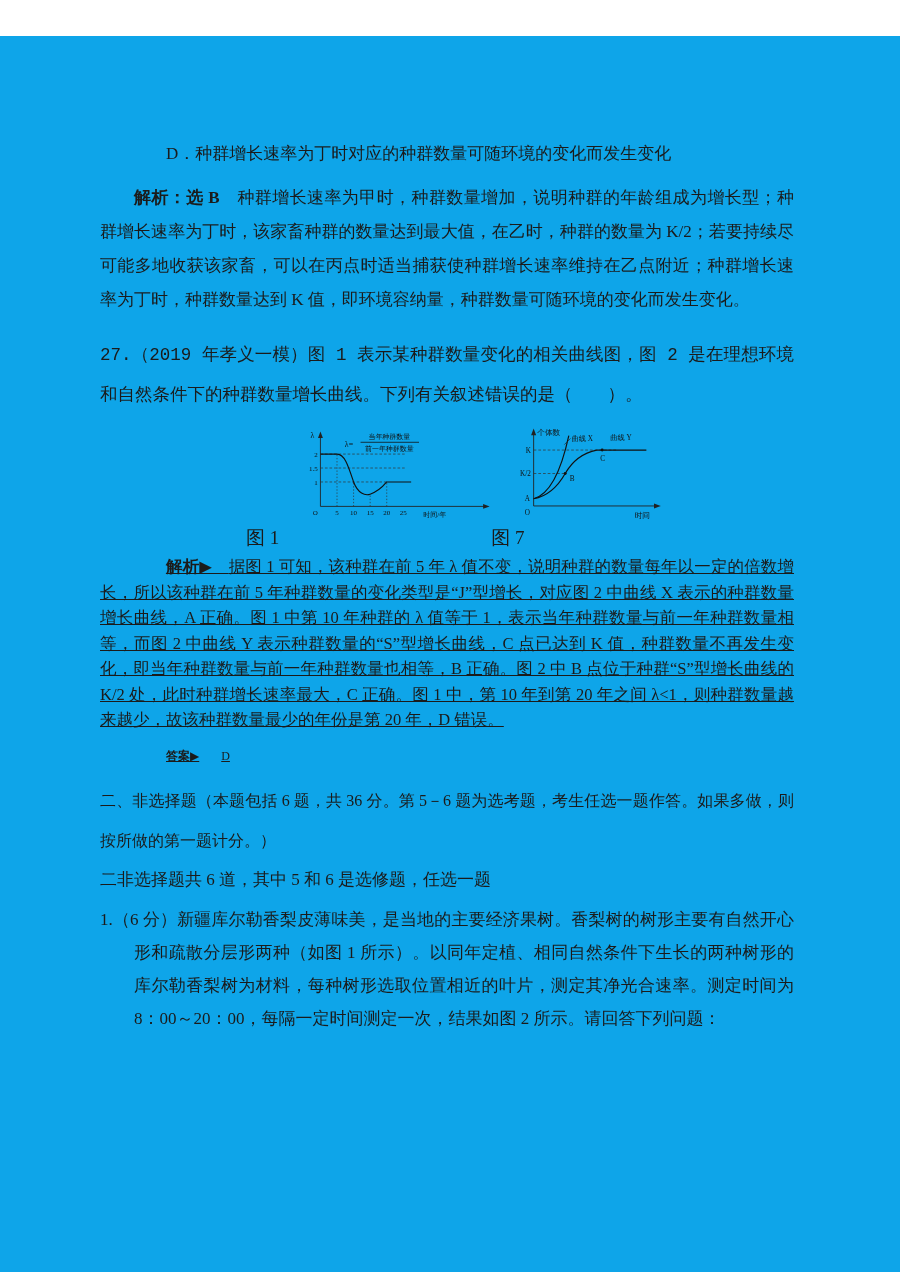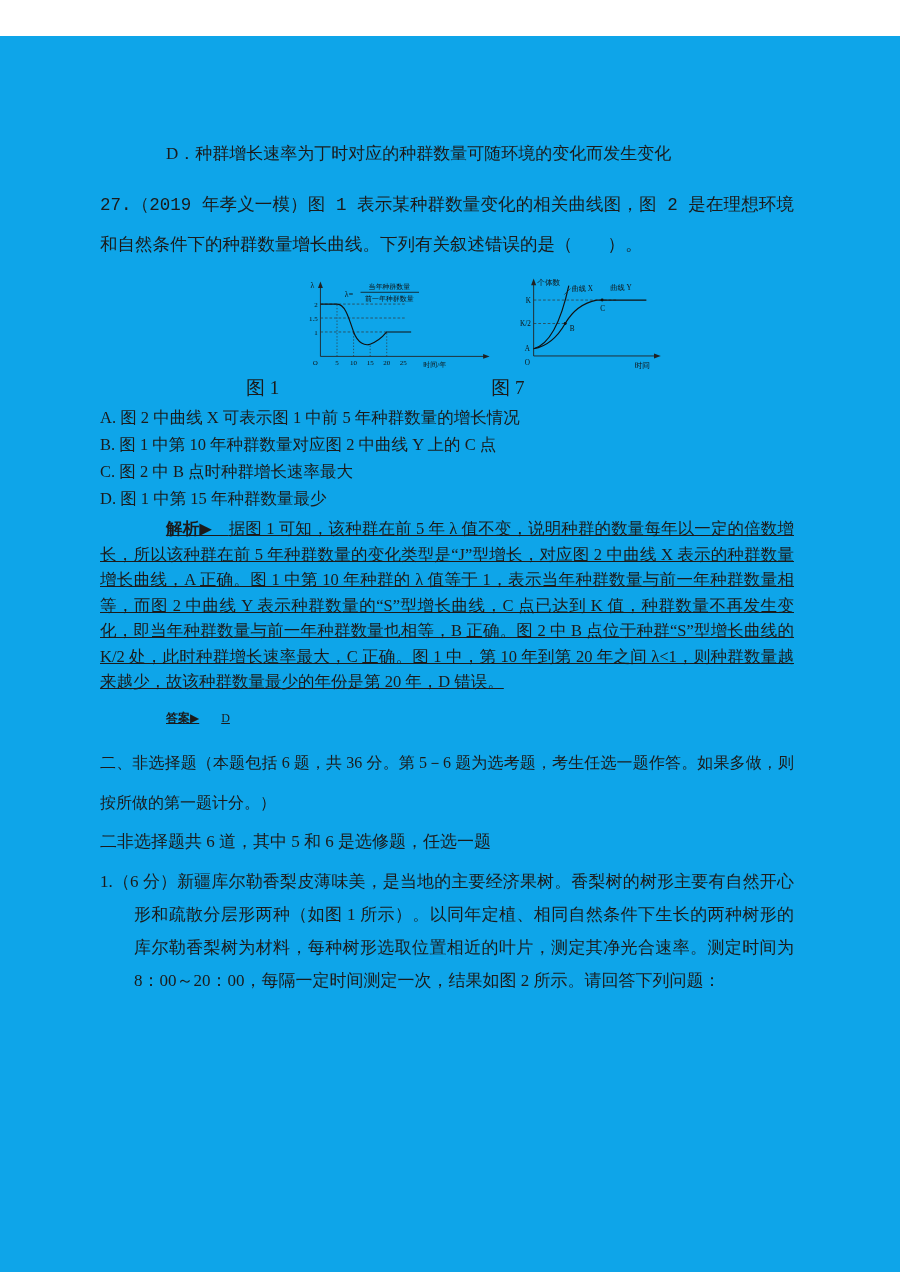--- a/index.html
+++ b/index.html
@@ -113,20 +113,21 @@
   .lead  { stroke: #222; stroke-width: 0.7; }
   .pt    { fill: #111; }
 </style>
 </head>
 <body>
 
 <div class="page">
 
   <p class="opt-top">D．种群增长速率为丁时对应的种群数量可随环境的变化而发生变化</p>
 
+  <p class="para-loose"><span class="b">解析：选 B　</span><span>种群增长速率为甲时，种群数量增加，说明种群的年龄组成为增长型；种群增长速率为丁时，该家畜种群的数量达到最大值，在乙时，种群的数量为 K/2；若要持续尽可能多地收获该家畜，可以在丙点时适当捕获使种群增长速率维持在乙点附近；种群增长速率为丁时，种群数量达到 K 值，即环境容纳量，种群数量可随环境的变化而发生变化。</span></p>
 
   <p class="stem">27.（2019 年孝义一模）图 1 表示某种群数量变化的相关曲线图，图 2 是在理想环境和自然条件下的种群数量增长曲线。下列有关叙述错误的是（　　）。</p>
 
   <div class="figs">
 
     <svg class="fig1" viewBox="0 0 235 112" aria-hidden="true">
 
       <text x="56" y="24" class="t9">λ=</text>
       <text x="107" y="15" class="t7 mid">当年种群数量</text>
       <line x1="74" y1="18.5" x2="141" y2="18.5" class="frac"></line>
@@ -191,26 +192,20 @@
       <circle cx="101" cy="30" r="1.6" class="pt"></circle>
       <text x="99" y="42" class="t7">C</text>
     </svg>
   </div>
 
   <div class="figcaps">
     <span class="cap1">图 1</span>
     <span class="cap2">图 7</span>
   </div>
 
-  <div class="opts">
-    <p class="opt">A. 图 2 中曲线 X 可表示图 1 中前 5 年种群数量的增长情况</p>
-    <p class="opt">B. 图 1 中第 10 年种群数量对应图 2 中曲线 Y 上的 C 点</p>
-    <p class="opt">C. 图 2 中 B 点时种群增长速率最大</p>
-    <p class="opt">D. 图 1 中第 15 年种群数量最少</p>
-  </div>
 
   <p class="ana"><span class="b">解析▶　</span><span>据图 1 可知，该种群在前 5 年 λ 值不变，说明种群的数量每年以一定的倍数增长，所以该种群在前 5 年种群数量的变化类型是“J”型增长，对应图 2 中曲线 X 表示的种群数量增长曲线，A 正确。图 1 中第 10 年种群的 λ 值等于 1，表示当年种群数量与前一年种群数量相等，而图 2 中曲线 Y 表示种群数量的“S”型增长曲线，C 点已达到 K 值，种群数量不再发生变化，即当年种群数量与前一年种群数量也相等，B 正确。图 2 中 B 点位于种群“S”型增长曲线的 K/2 处，此时种群增长速率最大，C 正确。图 1 中，第 10 年到第 20 年之间 λ&lt;1，则种群数量越来越少，故该种群数量最少的年份是第 20 年，D 错误。</span></p>
 
   <p class="answer"><span class="b">答案▶</span><span class="val">D</span></p>
 
   <p class="sec">二、非选择题（本题包括 6 题，共 36 分。第 5－6 题为选考题，考生任选一题作答。如果多做，则按所做的第一题计分。）</p>
 
   <p class="note">二非选择题共 6 道，其中 5 和 6 是选修题，任选一题</p>
 
   <p class="q1">1.（6 分）新疆库尔勒香梨皮薄味美，是当地的主要经济果树。香梨树的树形主要有自然开心形和疏散分层形两种（如图 1 所示）。以同年定植、相同自然条件下生长的两种树形的库尔勒香梨树为材料，每种树形选取位置相近的叶片，测定其净光合速率。测定时间为 8：00～20：00，每隔一定时间测定一次，结果如图 2 所示。请回答下列问题：</p>

